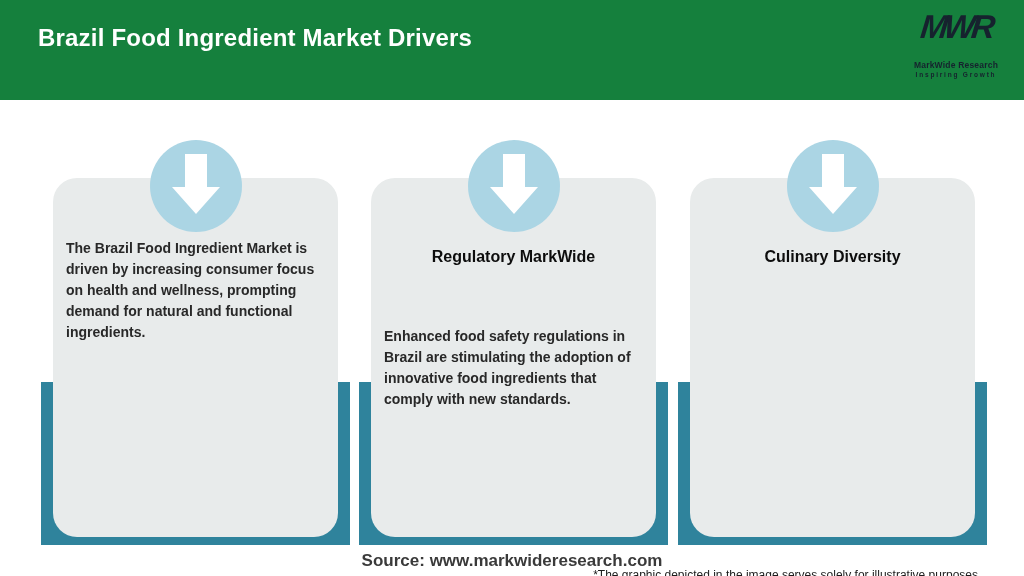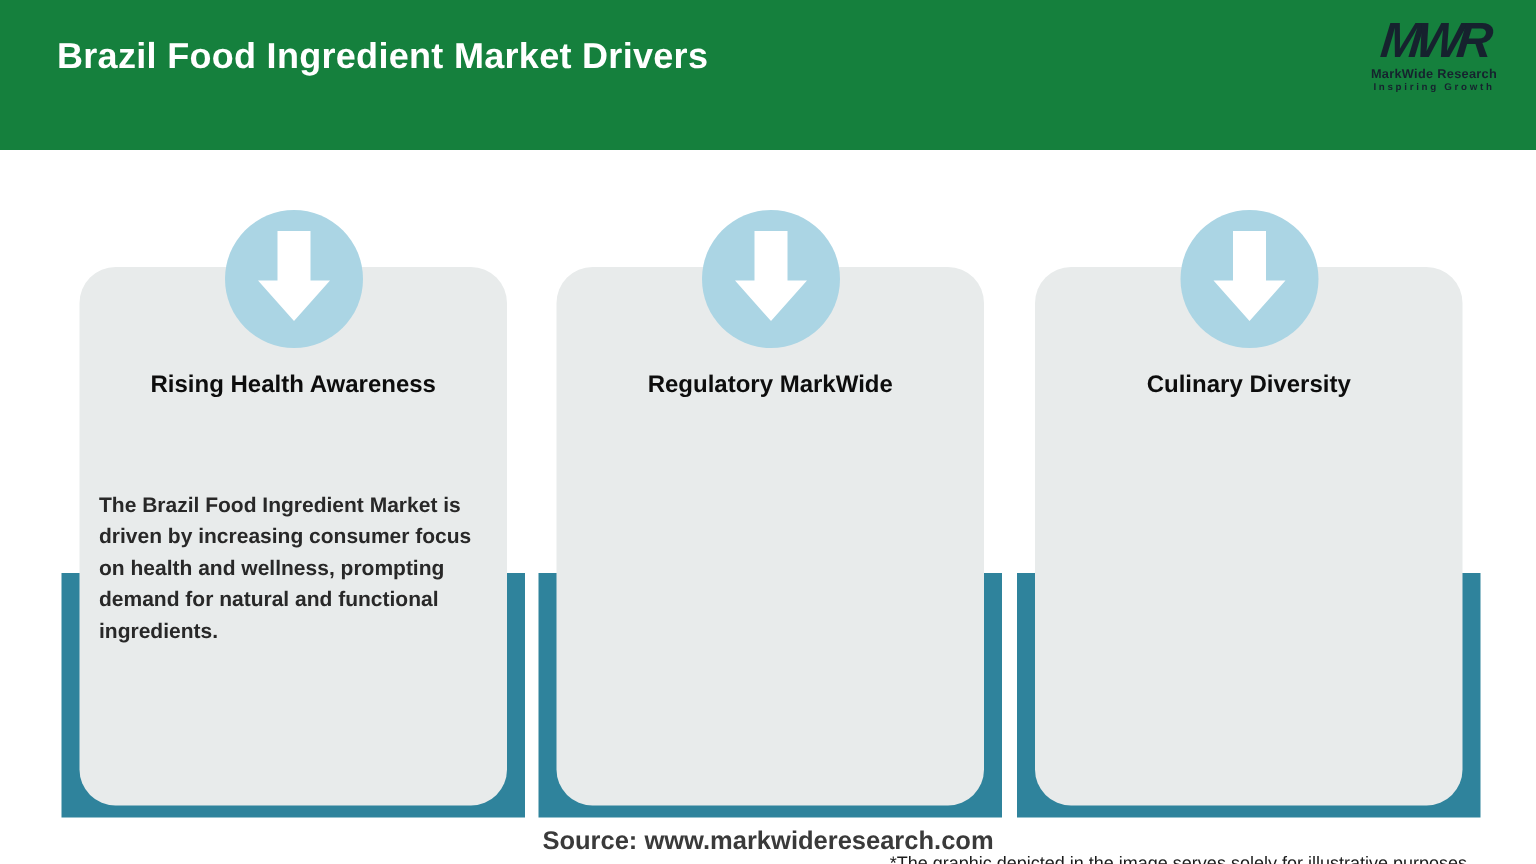--- a/index.html
+++ b/index.html
@@ -24,21 +24,21 @@
   }
   .logo {
     position: absolute; right: 16px; top: 10px; width: 104px;
     text-align: center; color: #16222E; line-height: 1;
   }
   .logo-monogram {
     font-size: 33px; font-weight: bold; font-style: italic;
     letter-spacing: -4px; transform: skewX(-6deg);
     line-height: 1;
   }
-  .logo-name { font-size: 8.5px; font-weight: bold; margin-top: 2px; letter-spacing: 0.2px; }
+  .logo-name { font-size: 8.5px; font-weight: bold; margin-top: 18px; letter-spacing: 0.2px; }
   .logo-tagline { font-size: 6.5px; font-weight: bold; letter-spacing: 1.8px; margin-top: 2px; }
 
   
   .card-col { position: absolute; top: 140px; width: 285px; }
   .col-1 { left: 53px; }
   .col-2 { left: 371px; }
   .col-3 { left: 690px; }
 
   .backing {
     position: absolute; left: -12px; top: 242px;
@@ -89,34 +89,34 @@
   <div class="logo">
     <div class="logo-monogram">MWR</div>
     <div class="logo-name">MarkWide Research</div>
     <div class="logo-tagline">Inspiring Growth</div>
   </div>
 </div>
 
 <div class="card-col col-1">
   <div class="backing"></div>
   <div class="card">
-    <h2 class="card-title">Rising Health Awareness</h2>
     <p class="card-body">The Brazil Food Ingredient Market is driven by increasing consumer focus on health and wellness, prompting demand for natural and functional ingredients.</p>
   </div>
   <div class="circle">
     <svg viewBox="0 0 92 92">
         <path d="M35 14 h22 v33 h13 L46 74 L22 47 h13 Z" fill="#ffffff"></path>
       </svg>
   </div>
 </div>
 
 <div class="card-col col-2">
   <div class="backing"></div>
   <div class="card">
     <h2 class="card-title">Regulatory MarkWide</h2>
+    <p class="card-body">Enhanced food safety regulations in Brazil are stimulating the adoption of innovative food ingredients that comply with new standards.</p>
   </div>
   <div class="circle">
     <svg viewBox="0 0 92 92">
         <path d="M35 14 h22 v33 h13 L46 74 L22 47 h13 Z" fill="#ffffff"></path>
       </svg>
   </div>
 </div>
 
 <div class="card-col col-3">
   <div class="backing"></div>

